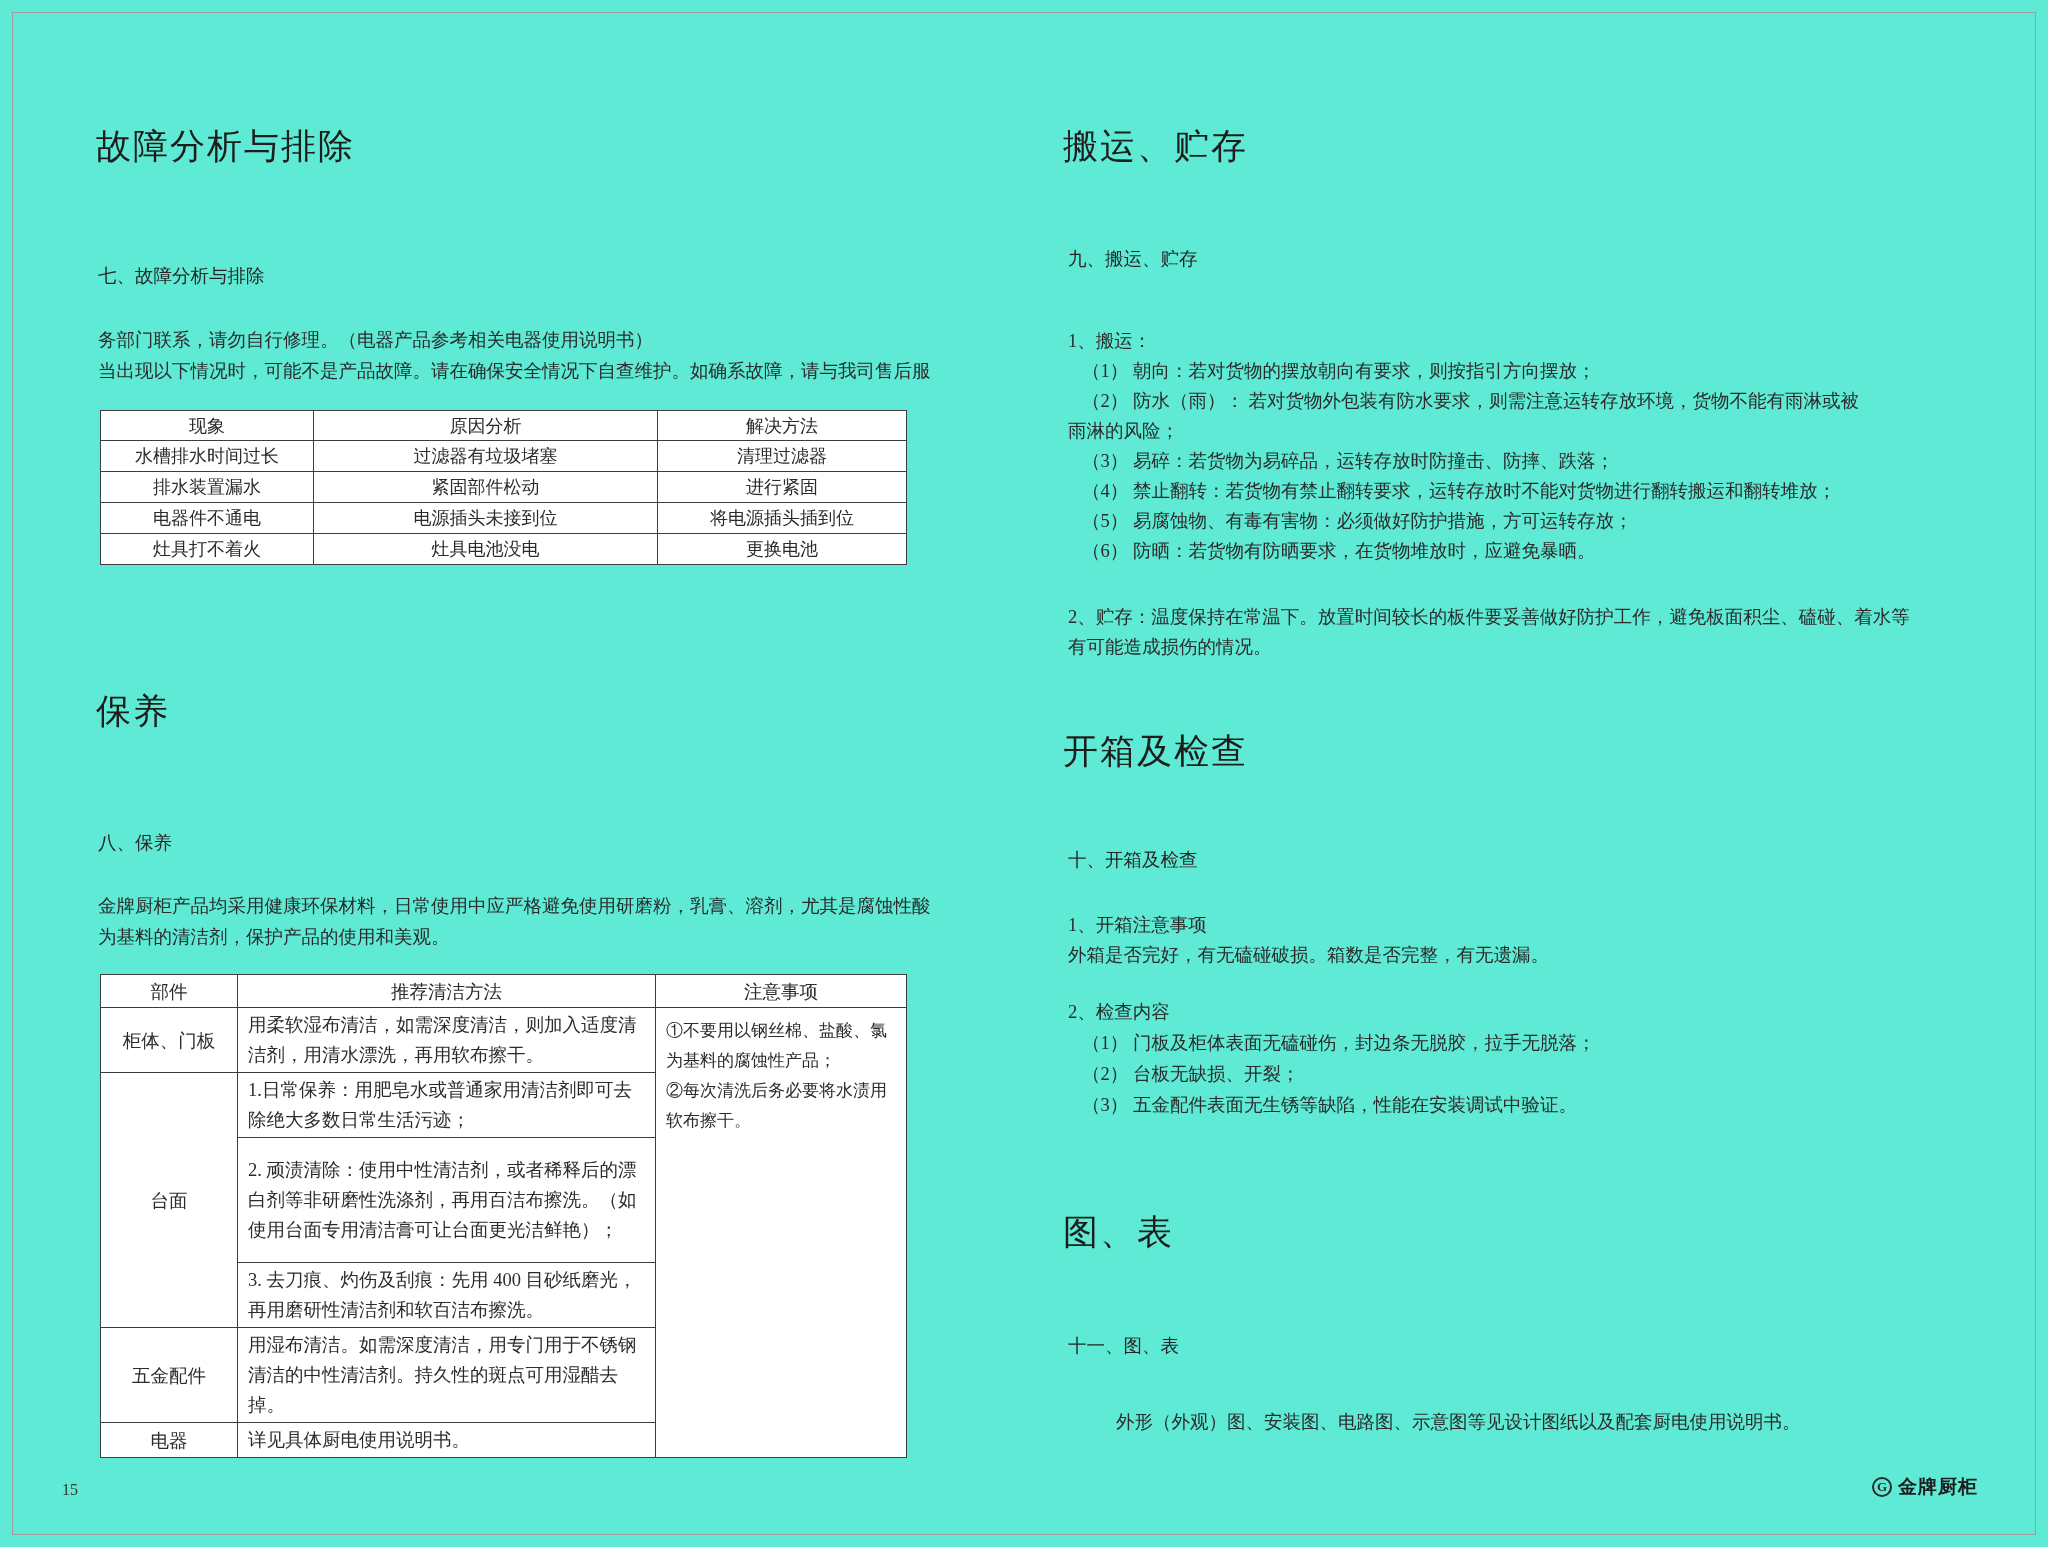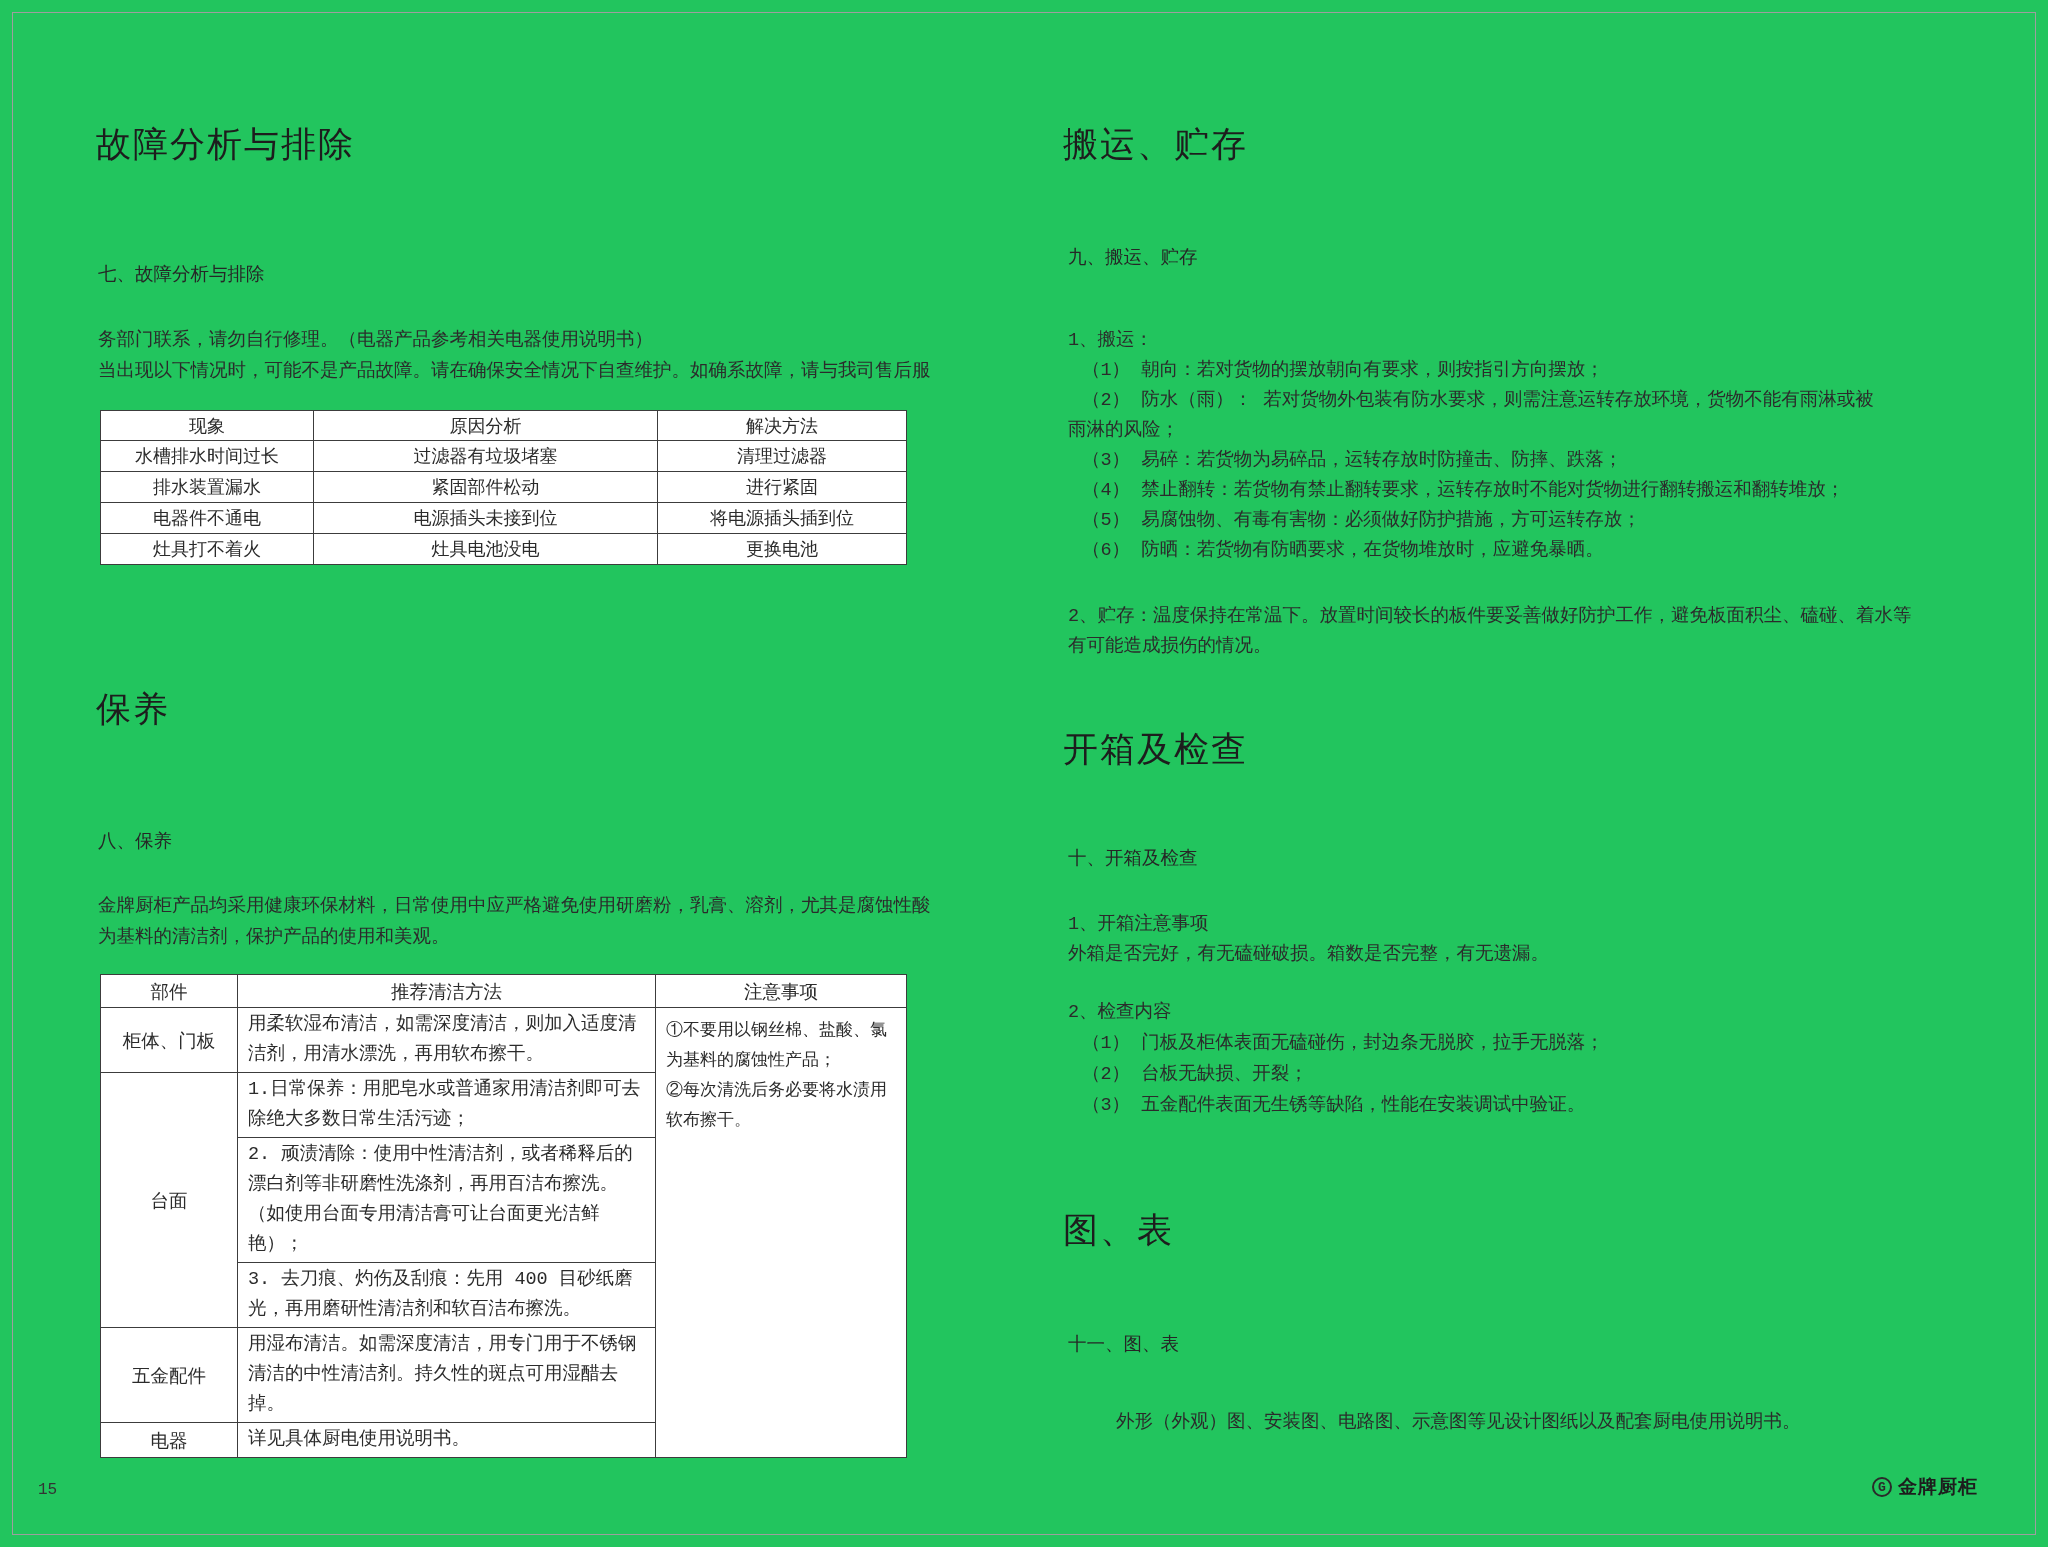--- a/index.html
+++ b/index.html
@@ -1,18 +1,18 @@
 <!DOCTYPE html>
 <html><head>
 <meta charset="utf-8">
 <style>
   html,body { margin:0; padding:0; background:#ffffff; }
   .page {
-    position:relative; width:2048px; height:1547px; background:#22c55e;
-    font-family:Liberation Mono, monospace; color:#2b2b2b;
+    position:relative; width:2048px; height:1547px; background:#5eead4;
+    font-family:Liberation Serif, serif; color:#2b2b2b;
     overflow:hidden;
   }
   .frame {
     position:absolute; left:12px; top:12px; width:2022px; height:1521px;
     border:1px solid #9e9e9e; pointer-events:none;
   }
   .abs { position:absolute; }
   .sec-title {
     font-size:35px; line-height:42px; font-weight:400; color:#1d1d1d;
     letter-spacing:2px; white-space:nowrap;
@@ -35,21 +35,21 @@
 
   .t2 { width:806px; }
   .t2 td { font-size:18.5px; }
   .t2 td.part { text-align:center; vertical-align:middle; padding:0 4px; }
   .t2 td.hdrc { text-align:center; vertical-align:middle; }
   .t2 td.method { text-align:left; vertical-align:middle; padding:2px 10px; line-height:30px; }
   .t2 td.notes { text-align:left; vertical-align:top; padding:8px 8px 0 10px; line-height:30px; font-size:17px; }
   .t2 tr.h33 { height:33px; } .t2 tr.h61 { height:61px; } .t2 tr.h63 { height:63px; }
   .t2 tr.h125 { height:125px; } .t2 tr.h62 { height:62px; } .t2 tr.h32 { height:32px; }
 
-  .footer-num { font-size:16px; color:#333; }
+  .footer-num { font-size:16px; color:#333;margin-left:24px; }
   .brand { display:flex; align-items:center; gap:6px; }
   .brand-mark {
     width:20px; height:20px; border:2px solid #2a2a2a; border-radius:50%;
     display:flex; align-items:center; justify-content:center;
     font-size:13px; font-weight:700; color:#2a2a2a; box-sizing:border-box;
   }
   .brand-name { font-size:19px; font-weight:700; color:#1d1d1d; letter-spacing:1px; white-space:nowrap; }
 </style>
 </head>
 <body>

